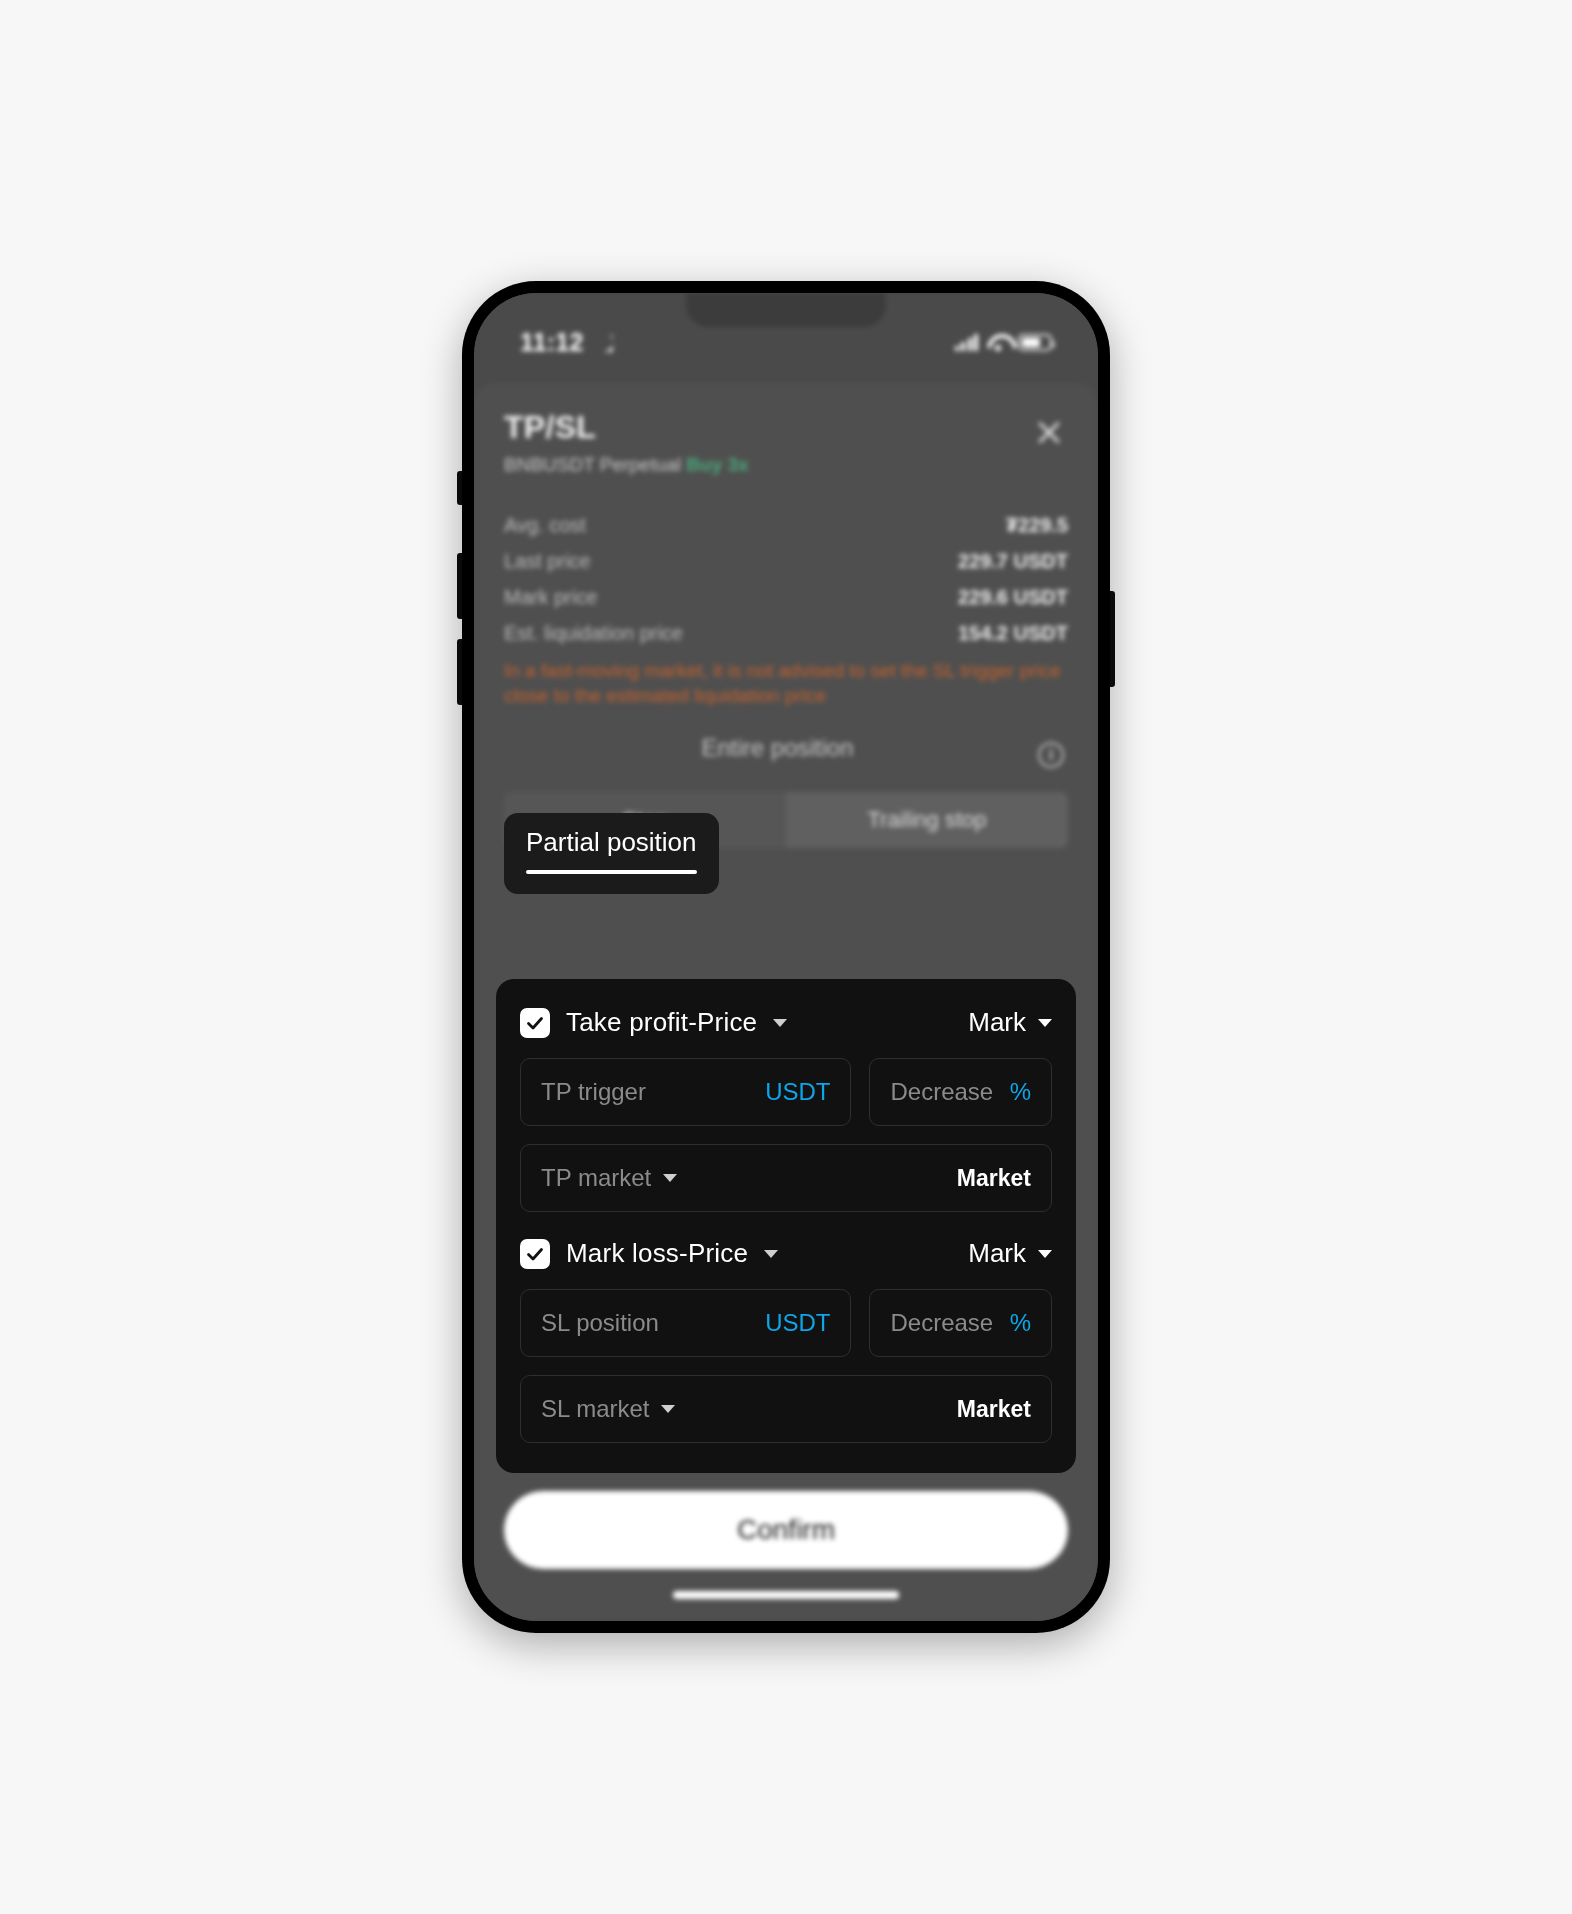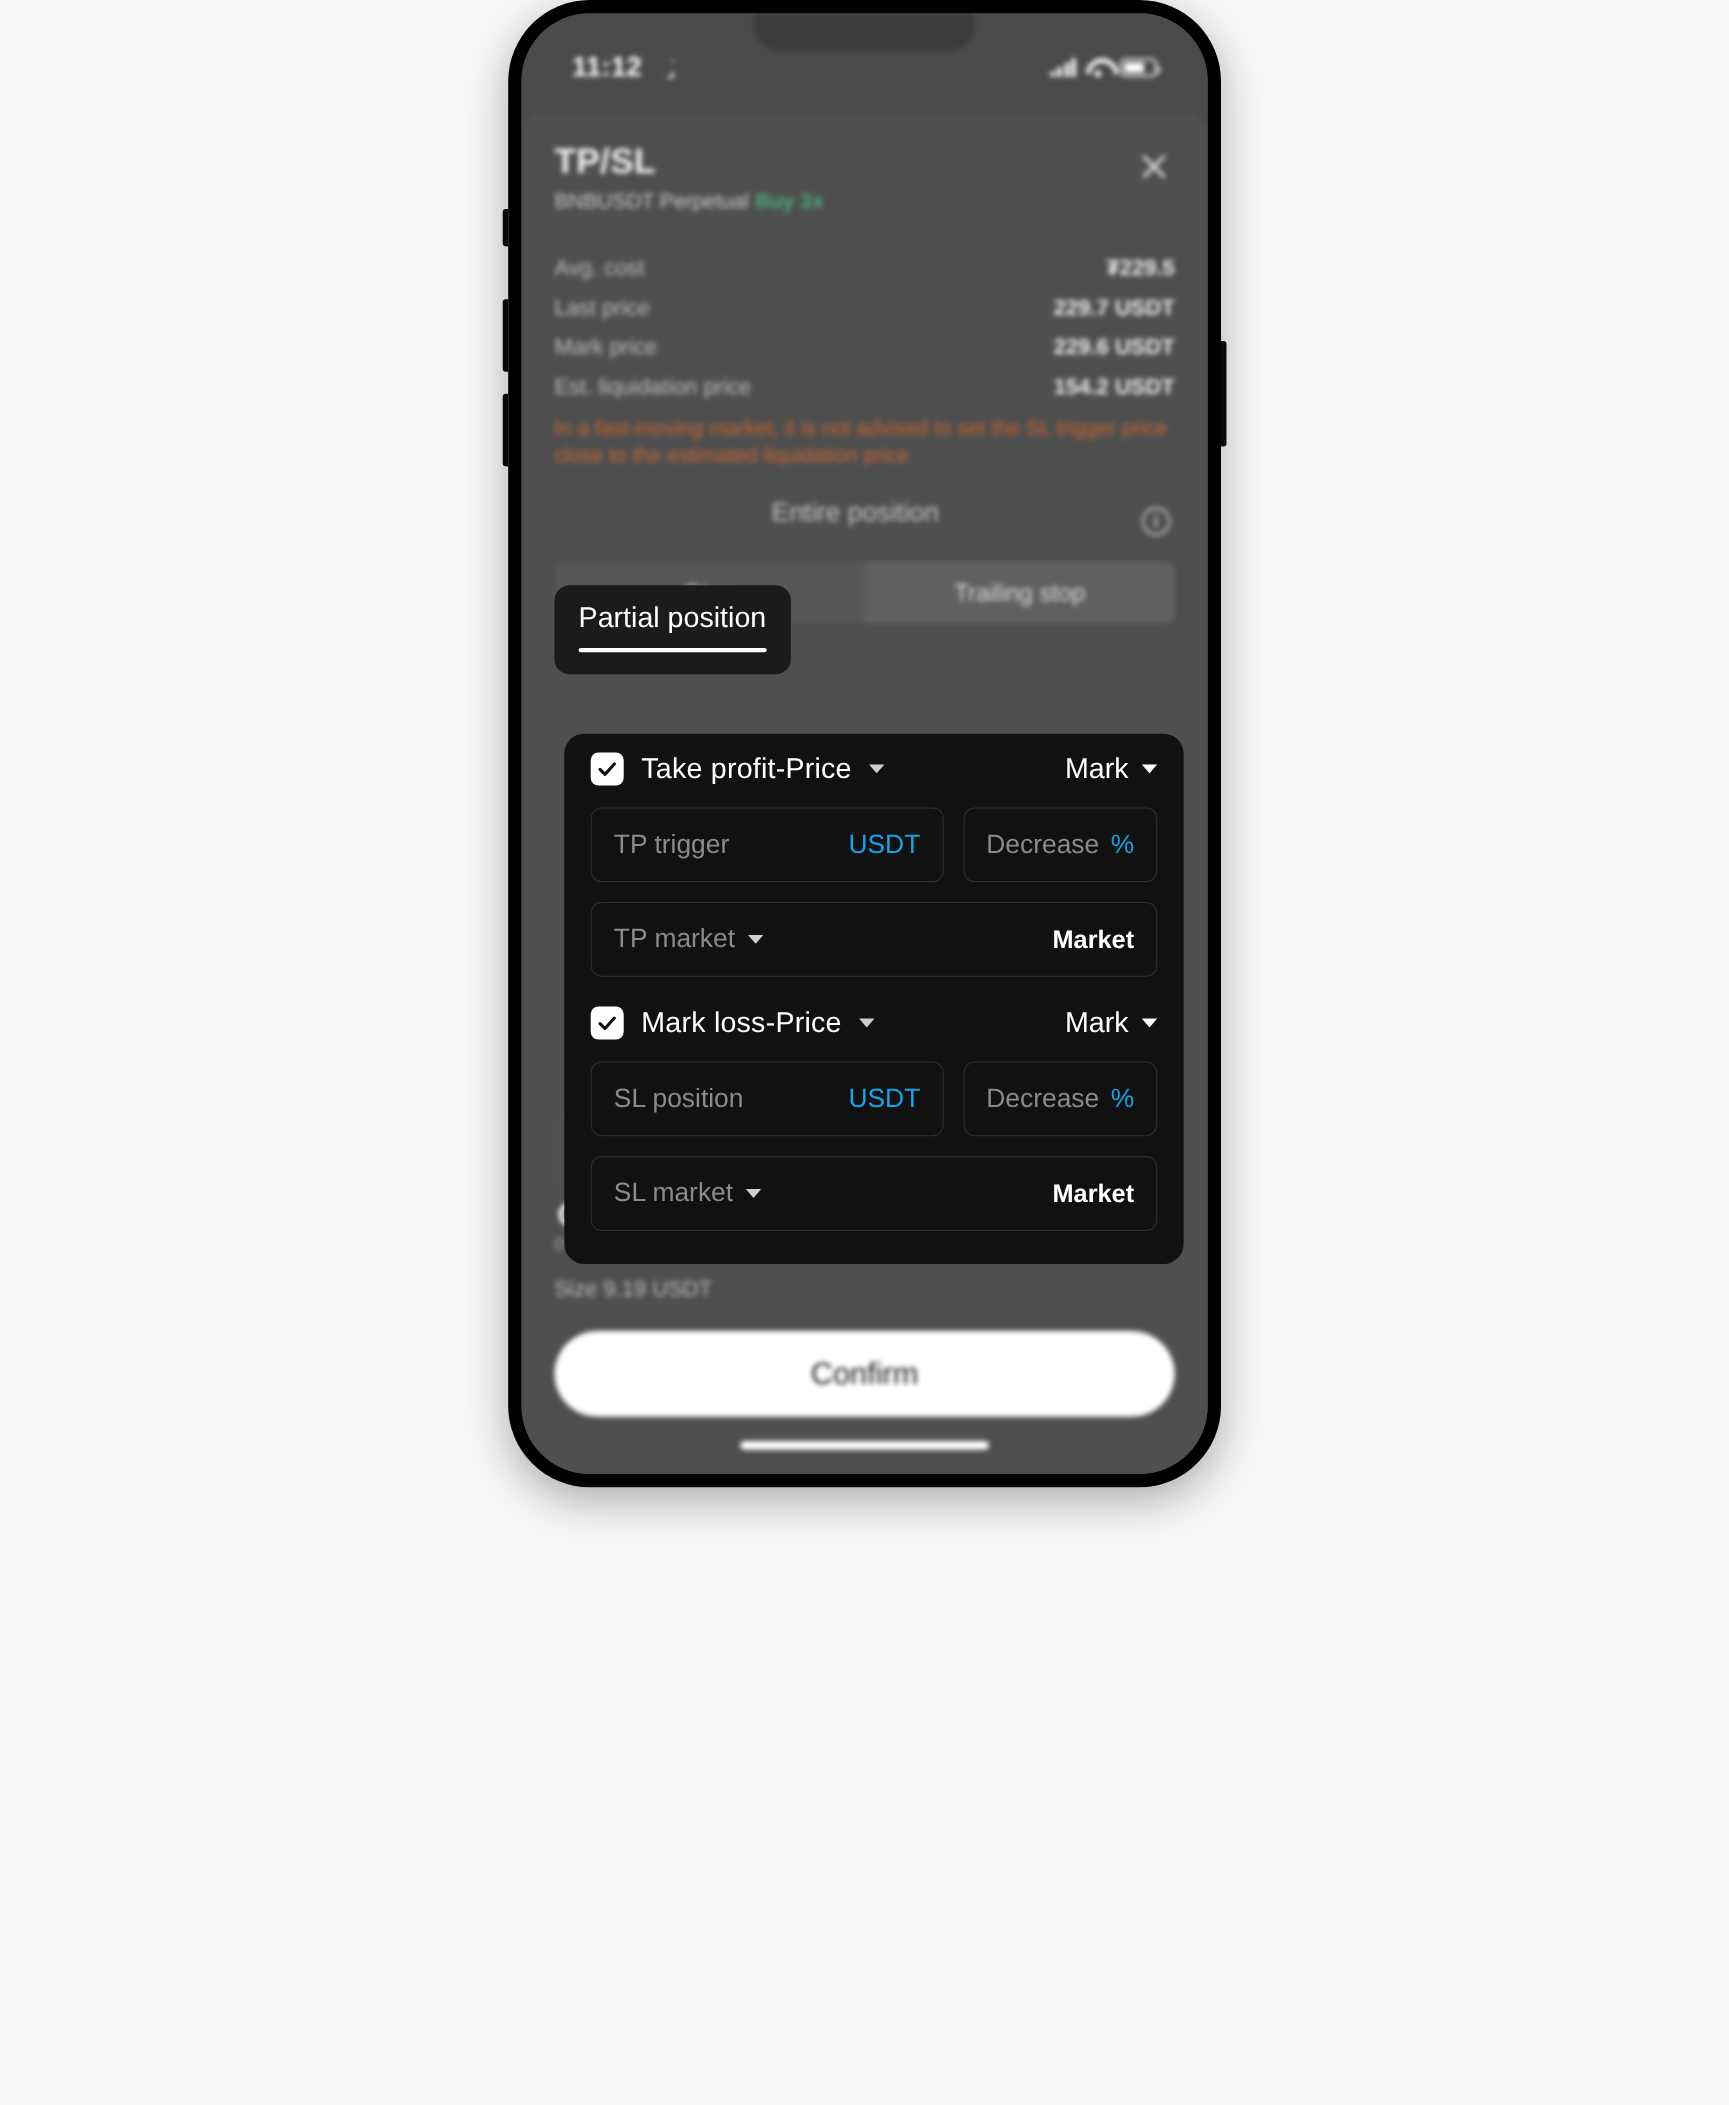--- a/index.html
+++ b/index.html
@@ -5,21 +5,21 @@
   * { box-sizing: border-box; margin: 0; padding: 0; }
   html, body {
     width: 1572px; height: 1914px;
     background: #f7f7f8;
     font-family: "Liberation Sans", sans-serif;
     overflow: hidden;
   }
   .stage {
     position: relative;
     width: 1572px; height: 1914px;
-    display: flex; justify-content: center;
+    display: flex; align-items: center; justify-content: center;
   }
 
   
   .phone {
     position: relative;
     width: 648px; height: 1352px;
     background: #000;
     border-radius: 74px;
     box-shadow: 0 12px 40px rgba(0,0,0,.30);
   }
@@ -156,22 +156,22 @@
   
   .focus-tab {
     position:absolute; left: 30px; top: 520px;
     background:#1b1b1b; border-radius: 14px; padding: 14px 22px 0 22px;
   }
   .focus-tab .lbl { font-size: 26px; color:#fff; font-weight: 500; }
   .focus-tab .ul { margin-top: 12px; height: 4px; background:#fff; border-radius:3px; }
   .focus-tab .pad { height: 20px; }
 
   .tpsl-card {
-    position:absolute; left: 22px; right: 22px; top: 655px;
-    background:#111111; border-radius: 18px; padding: 16px 24px 30px 24px; margin-left: 17px;
+    position:absolute; left: 22px; right: 22px; top: 686px;
+    background:#111111; border-radius: 18px; padding: 28px 24px 30px 24px;
   }
   .grp-head { display:flex; align-items:center; justify-content:space-between; margin-bottom: 20px; }
   .grp-left { display:flex; align-items:center; gap: 16px; }
   .cbox {
     width: 30px; height: 30px; background:#fff; border-radius: 7px;
     display:flex; align-items:center; justify-content:center;
   }
   .cbox svg { width: 20px; height: 20px; }
   .grp-title { font-size: 26px; color:#fff; font-weight: 500; letter-spacing: .2px; }
   .caret { width:0; height:0; border-left:7px solid transparent; border-right:7px solid transparent; border-top:8px solid #cfcfcf; }

